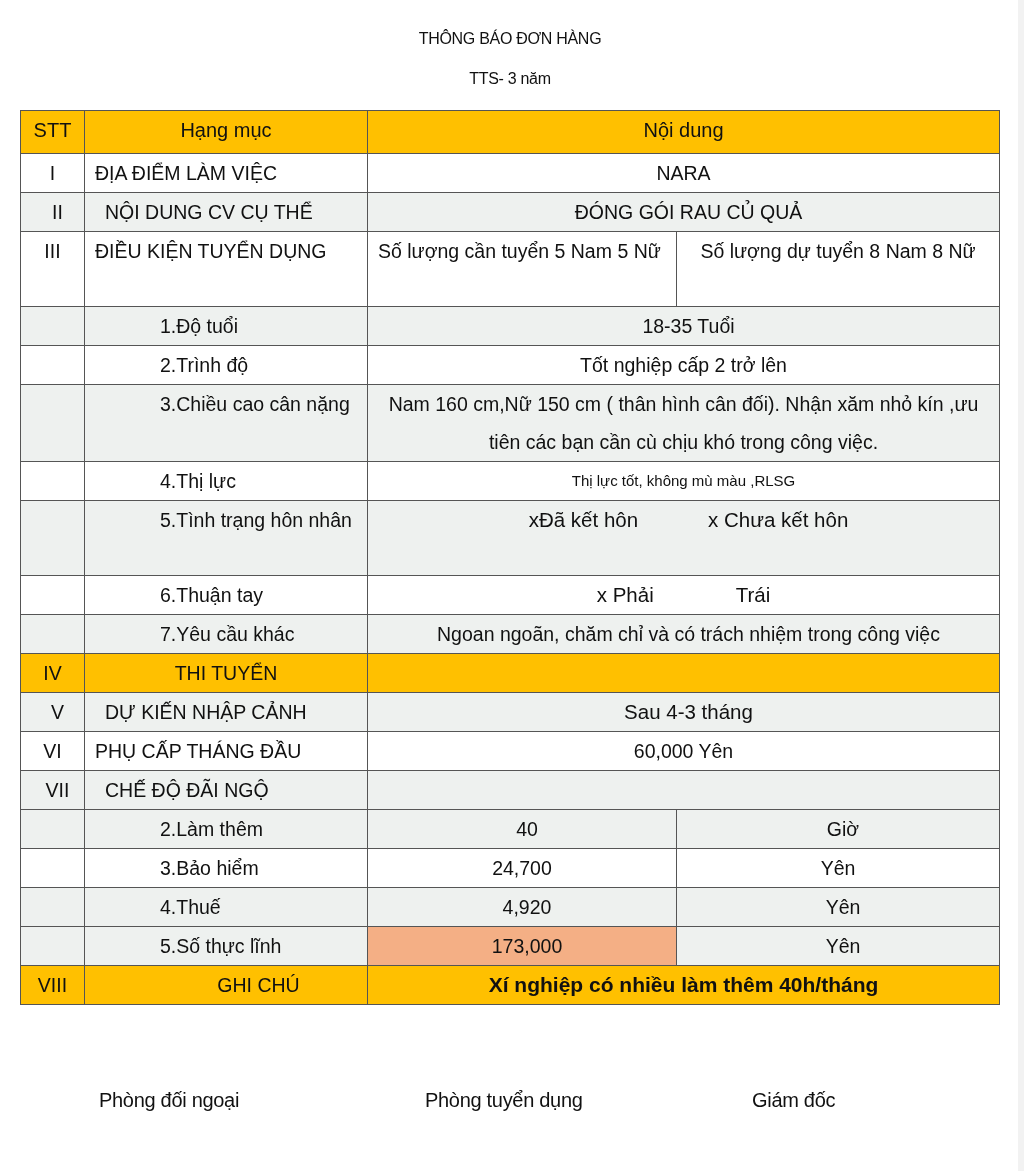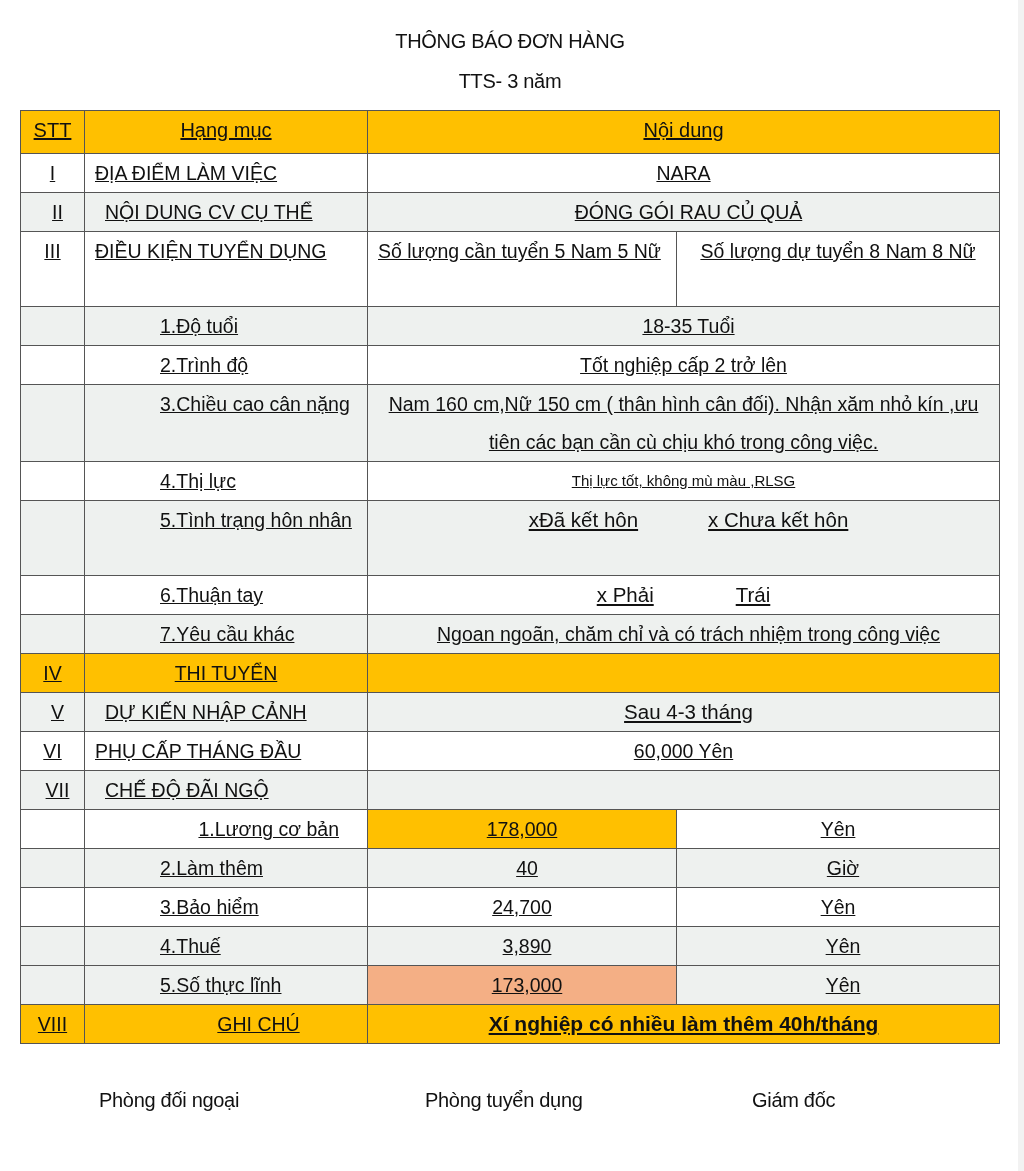--- a/index.html
+++ b/index.html
@@ -12,35 +12,34 @@
       height: 1171px;
       position: relative;
       font-family: "Liberation Sans", "DejaVu Sans", sans-serif;
       color: #111;
       overflow: hidden;
     }
     .title {
       position: absolute;
       left: 0; width: 1020px;
       text-align: center;
-      font-size: 20px;
+      font-size: 16px;
       letter-spacing: -0.3px;
     }
     .title.t1 { top: 30px; }
     .title.t2 { top: 70px; }
 
     table.order {
       position: absolute;
       left: 20px;
       top: 110px;
       width: 979px;
       border-collapse: collapse;
       table-layout: fixed;
       font-size: 19.5px;
-      text-decoration: underline;
     }
     table.order td {
       border: 1.5px solid #555;
       padding: 0 10px;
       height: 36px;
       line-height: 38px;
       vertical-align: top;
       white-space: nowrap;
       overflow: hidden;
     }
@@ -180,45 +179,39 @@
     <td>PHỤ CẤP THÁNG ĐẦU</td>
     <td class="c" colspan="2">60,000 Yên</td>
   </tr>
 
   <tr class="gray">
     <td class="c">VII</td>
     <td>CHẾ ĐỘ ĐÃI NGỘ</td>
     <td class="c" colspan="2"></td>
   </tr>
 
-  <tr class="white">
-    <td></td>
-    <td class="sub-r">1.Lương cơ bản</td>
-    <td class="c hl-orange">178,000</td>
-    <td class="c">Yên</td>
-  </tr>
 
   <tr class="gray">
     <td></td>
     <td class="sub">2.Làm thêm</td>
     <td class="c">40</td>
     <td class="c">Giờ</td>
   </tr>
 
   <tr class="white">
     <td></td>
     <td class="sub">3.Bảo hiểm</td>
     <td class="c">24,700</td>
     <td class="c">Yên</td>
   </tr>
 
   <tr class="gray">
     <td></td>
     <td class="sub">4.Thuế</td>
-    <td class="c">3,890</td>
+    <td class="c">4,920</td>
     <td class="c">Yên</td>
   </tr>
 
   <tr class="gray">
     <td></td>
     <td class="sub">5.Số thực lĩnh</td>
     <td class="c hl-salmon">173,000</td>
     <td class="c">Yên</td>
   </tr>
 

